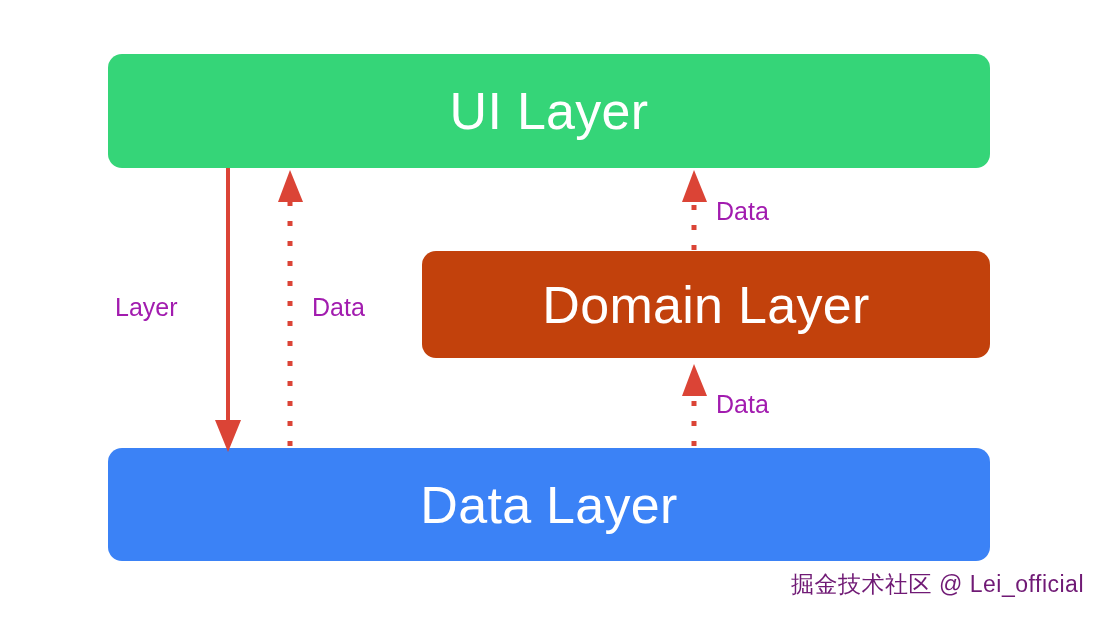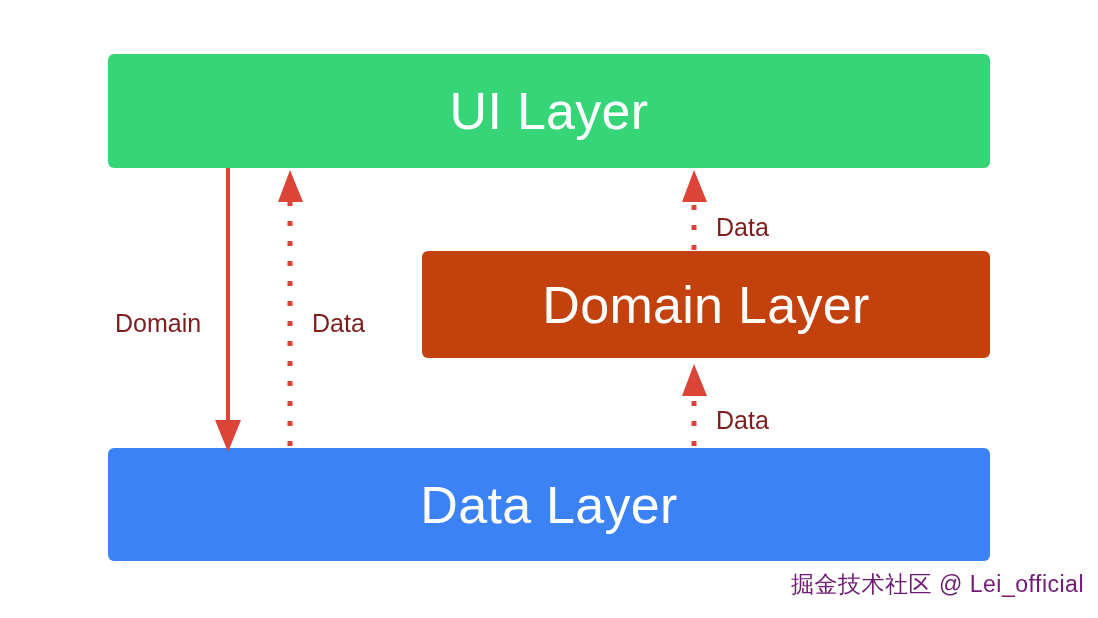--- a/index.html
+++ b/index.html
@@ -12,21 +12,21 @@
   }
   #canvas {
     position: relative;
     width: 1098px;
     height: 618px;
     background: #ffffff;
     overflow: hidden;
   }
   .layer-box {
     position: absolute;
-    border-radius: 6px;
+    border-radius: 14px;
     display: flex;
     align-items: center;
     justify-content: center;
     color: #ffffff;
     font-weight: 400;
     letter-spacing: 0.3px;
     box-sizing: border-box;
   }
   #ui-layer-box {
     left: 108px;
@@ -47,25 +47,24 @@
   #data-layer-box {
     left: 108px;
     top: 448px;
     width: 882px;
     height: 113px;
     background: #3b82f6;
     font-size: 52px;
   }
   .arrow-label {
     position: absolute;
-    color: #7f1d1d;
+    color: #a21caf;
     font-size: 25px;
     white-space: nowrap;
     line-height: 1;
-    margin-top: 16px;
   }
   #events-label { left: 115px; top: 295px; }
   #data-label-left { left: 312px; top: 295px; }
   #data-label-upper-right { left: 716px; top: 199px; }
   #data-label-lower-right { left: 716px; top: 392px; }
   #arrows-svg {
     position: absolute;
     left: 0;
     top: 0;
     width: 1098px;
@@ -115,21 +114,21 @@
       <line x1="694" y1="250" x2="694" y2="198" stroke="#db4436" stroke-width="5" stroke-linecap="butt" stroke-dasharray="5 15"></line>
       <polygon points="694,170 682,202 707,202" fill="#db4436"></polygon>
     </g>
 
     <g>
       <line x1="694" y1="446" x2="694" y2="392" stroke="#db4436" stroke-width="5" stroke-linecap="butt" stroke-dasharray="5 15"></line>
       <polygon points="694,364 682,396 707,396" fill="#db4436"></polygon>
     </g>
   </svg>
 
-  <div class="arrow-label" id="events-label">Domain</div>
+  <div class="arrow-label" id="events-label">Layer</div>
 
   <div class="arrow-label" id="data-label-left">Data</div>
 
   <div class="arrow-label" id="data-label-upper-right">Data</div>
 
   <div class="arrow-label" id="data-label-lower-right">Data</div>
 
   <div id="watermark">掘金技术社区 @ Lei_official</div>
 
 </div>

